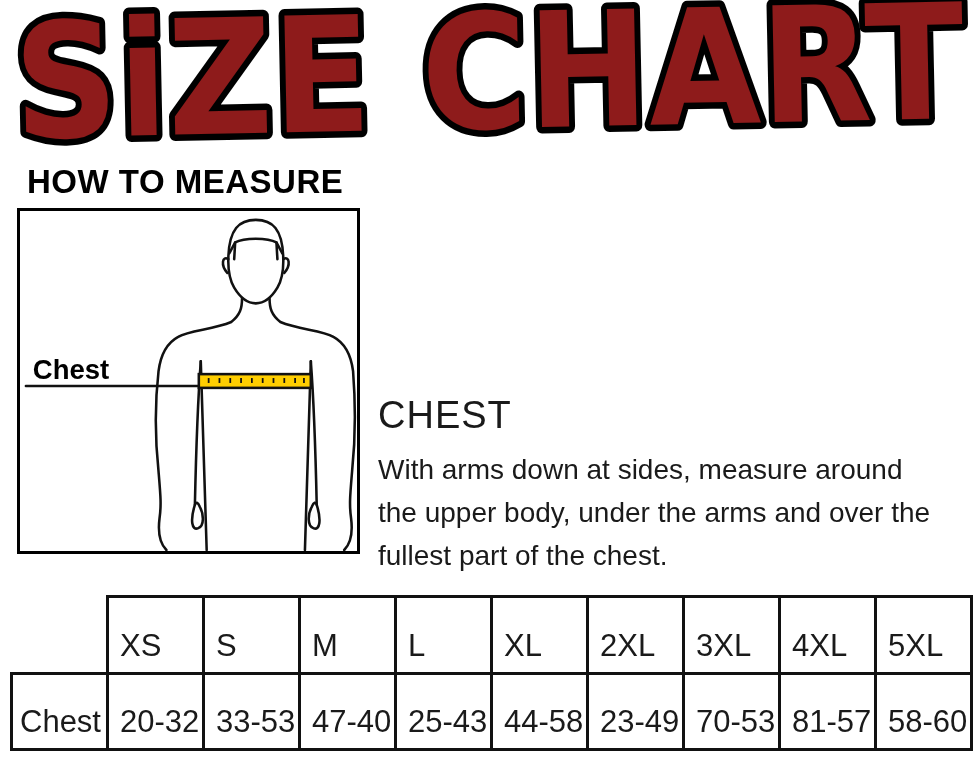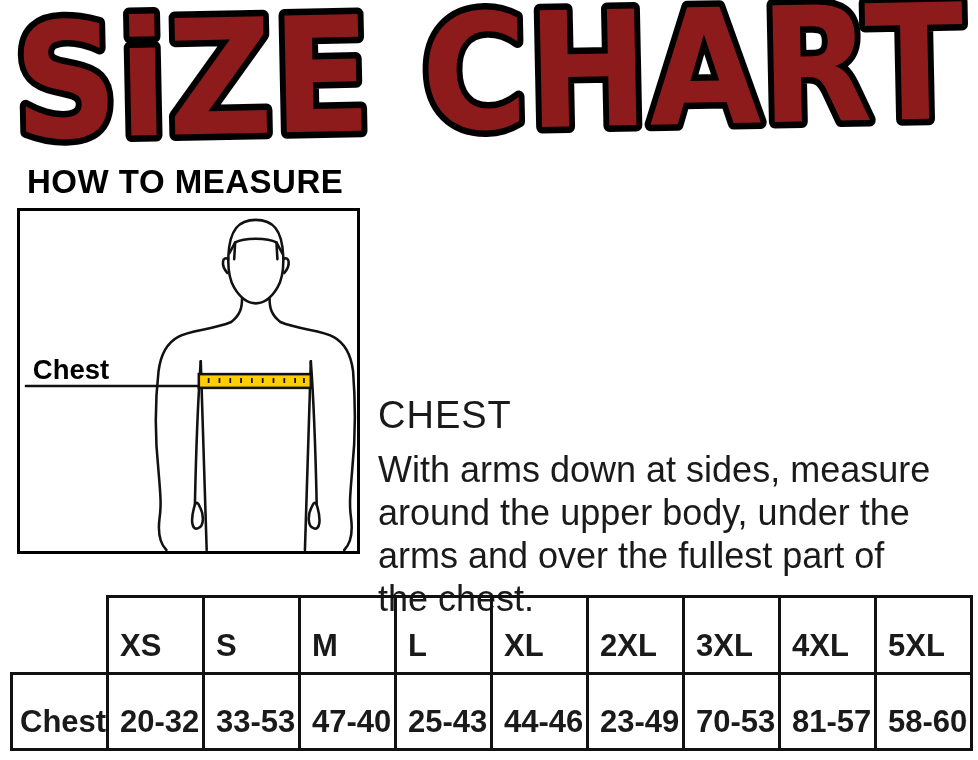--- a/index.html
+++ b/index.html
@@ -43,27 +43,27 @@
     font-family:"Liberation Sans", sans-serif;
     font-size:28px;font-weight:bold;fill:#000;
   }
   
   .chest-heading{
     position:absolute;left:378px;top:394px;
     font-size:38px;font-weight:normal;letter-spacing:1px;color:#1a1a1a;
   }
   .chest-body{
     position:absolute;left:378px;top:448px;width:565px;
-    font-size:36px;line-height:43px;color:#1a1a1a;
+    font-size:28px;line-height:43px;color:#1a1a1a;
   }
   
   .size-table-wrap{position:absolute;left:10px;top:595px;}
   table.size-table{
     border-collapse:collapse;table-layout:fixed;width:963px;
-    font-size:31px;color:#1a1a1a;font-weight:bold;
+    font-size:31px;color:#1a1a1a;
   }
   table.size-table td{
     border:3px solid #111;
     vertical-align:bottom;
     padding:0 2px 8px 11px;
     overflow:hidden;white-space:nowrap;
   }
   table.size-table td.blank{border:none;background:transparent;}
   table.size-table tr.hdr td{height:77px;}
   table.size-table tr.vals td{height:76px;}
@@ -152,21 +152,21 @@
       <td>3XL</td>
       <td>4XL</td>
       <td>5XL</td>
     </tr>
     <tr class="vals">
       <td class="rowlabel">Chest</td>
       <td>20-32</td>
       <td>33-53</td>
       <td>47-40</td>
       <td>25-43</td>
-      <td>44-46</td>
+      <td>44-58</td>
       <td>23-49</td>
       <td>70-53</td>
       <td>81-57</td>
       <td>58-60</td>
     </tr>
   </tbody>
     </table>
 </div>
 
 </body></html>

